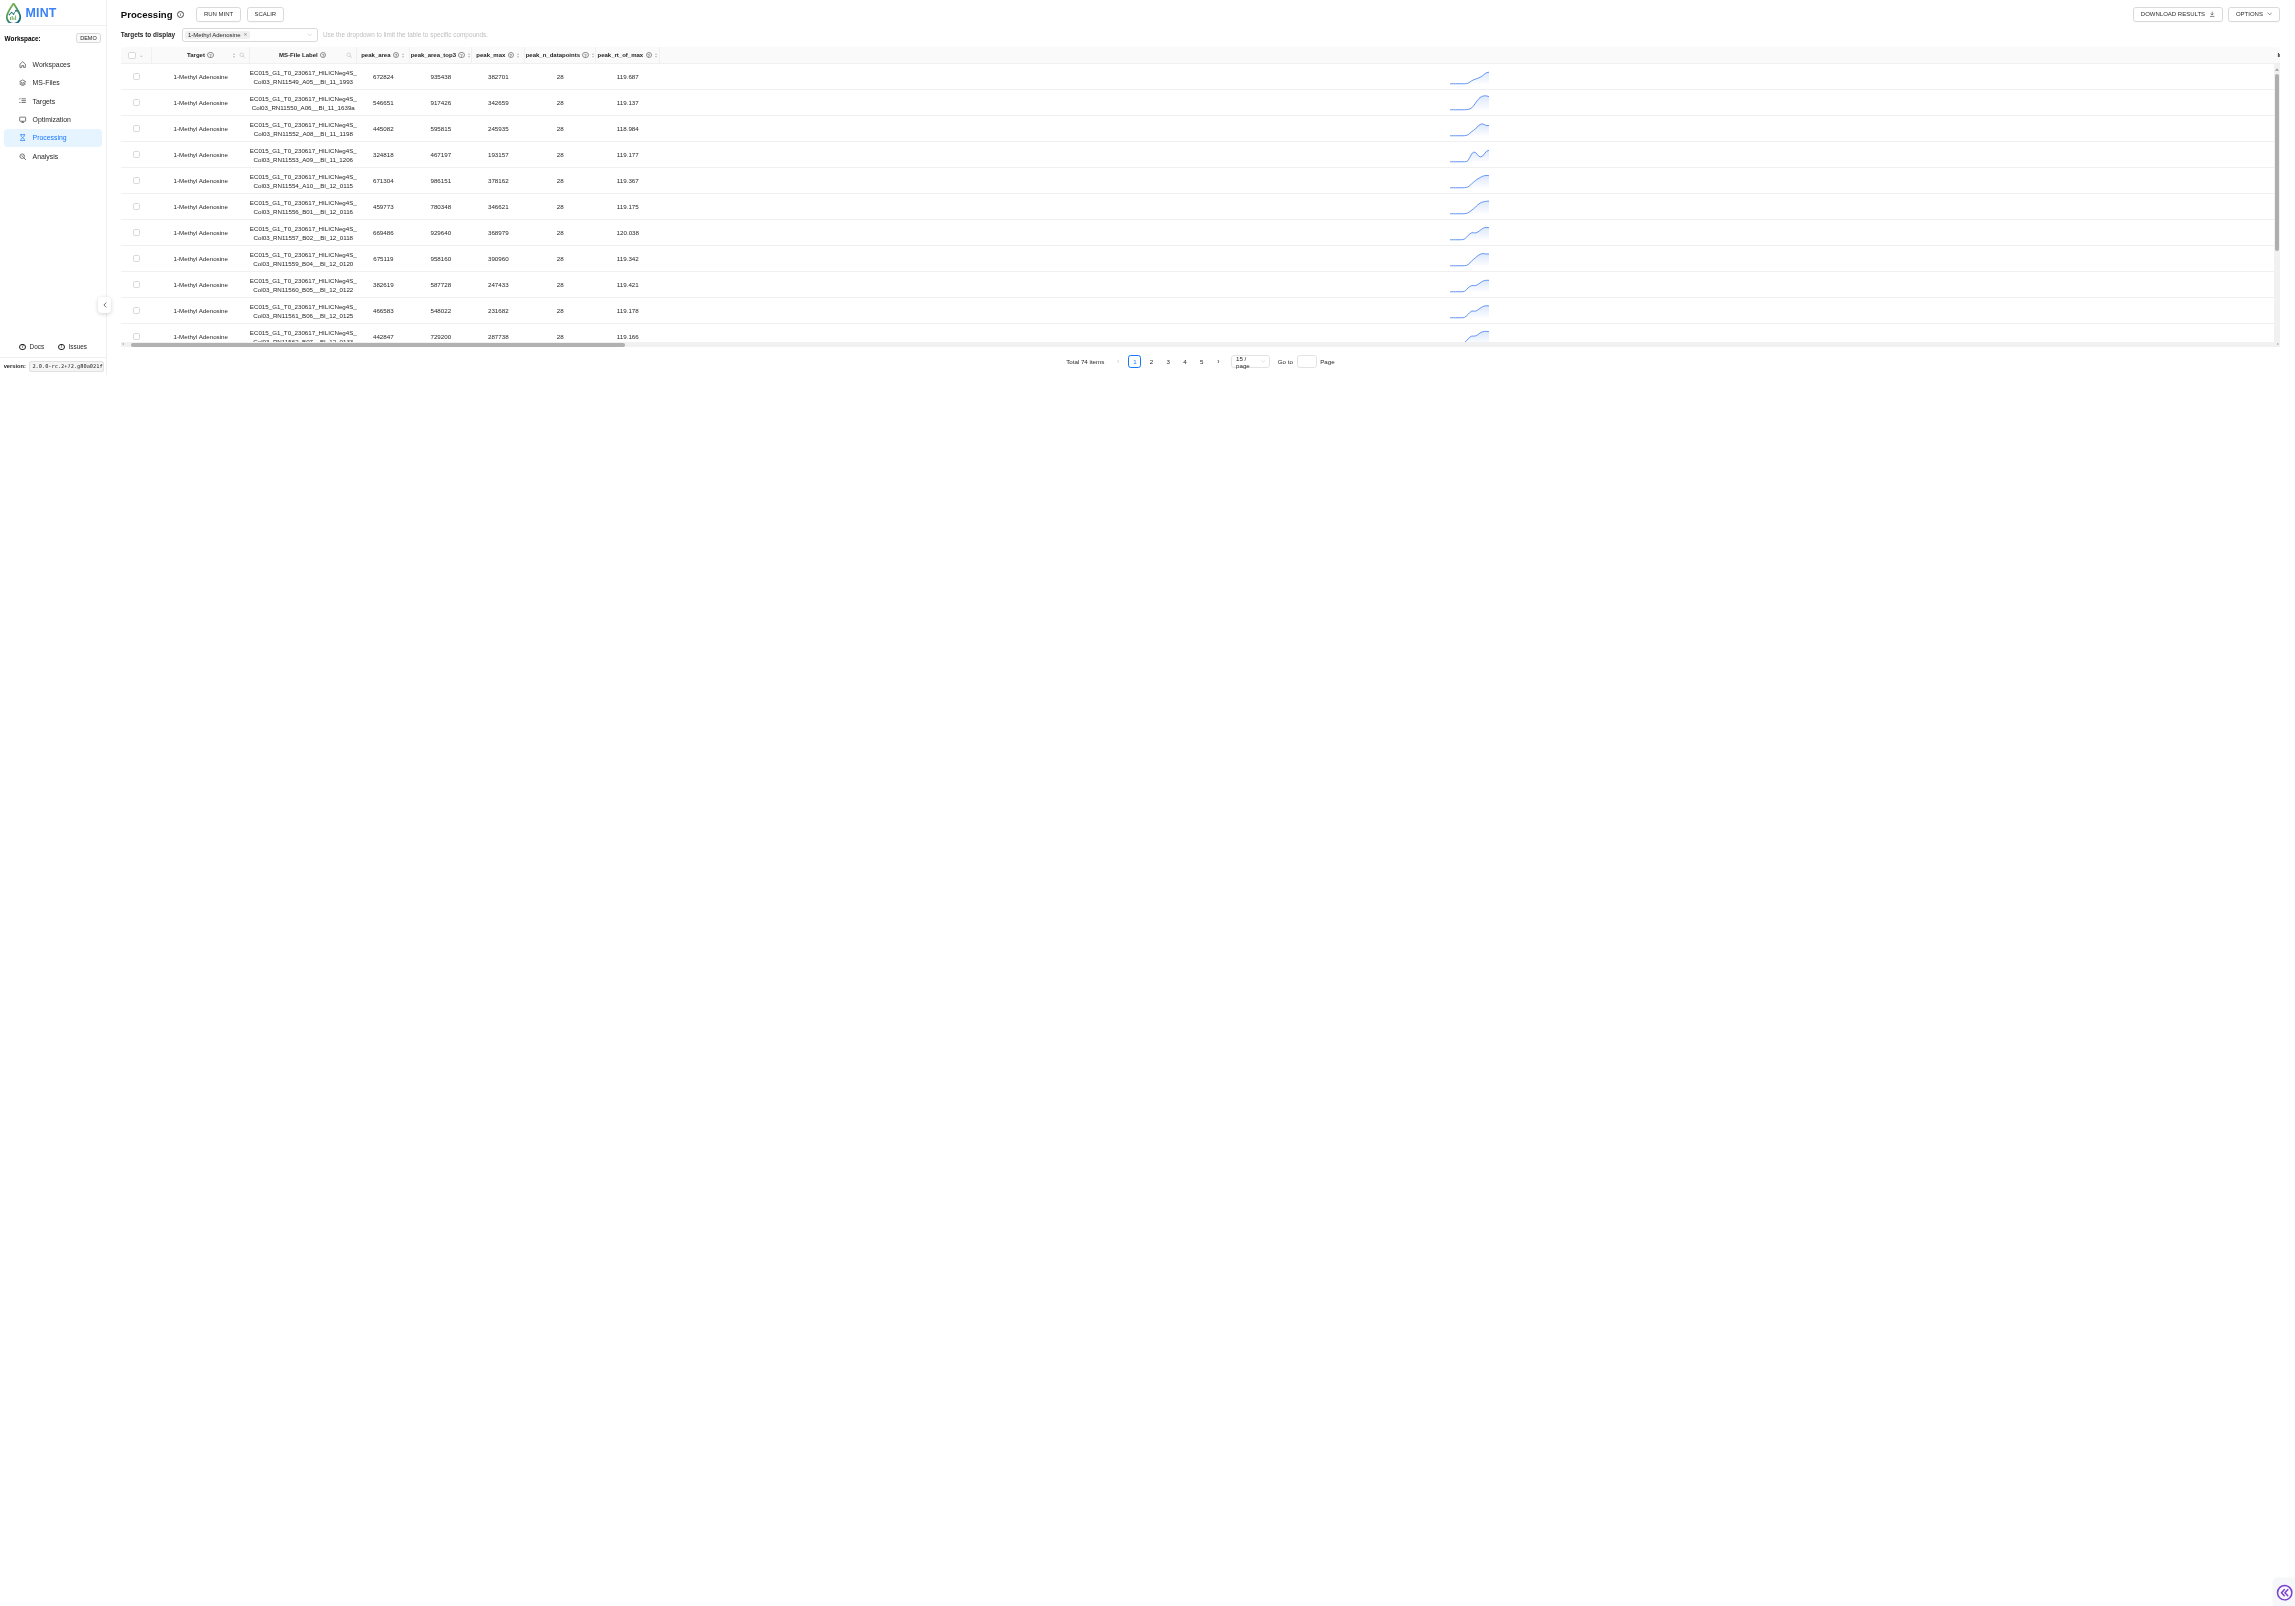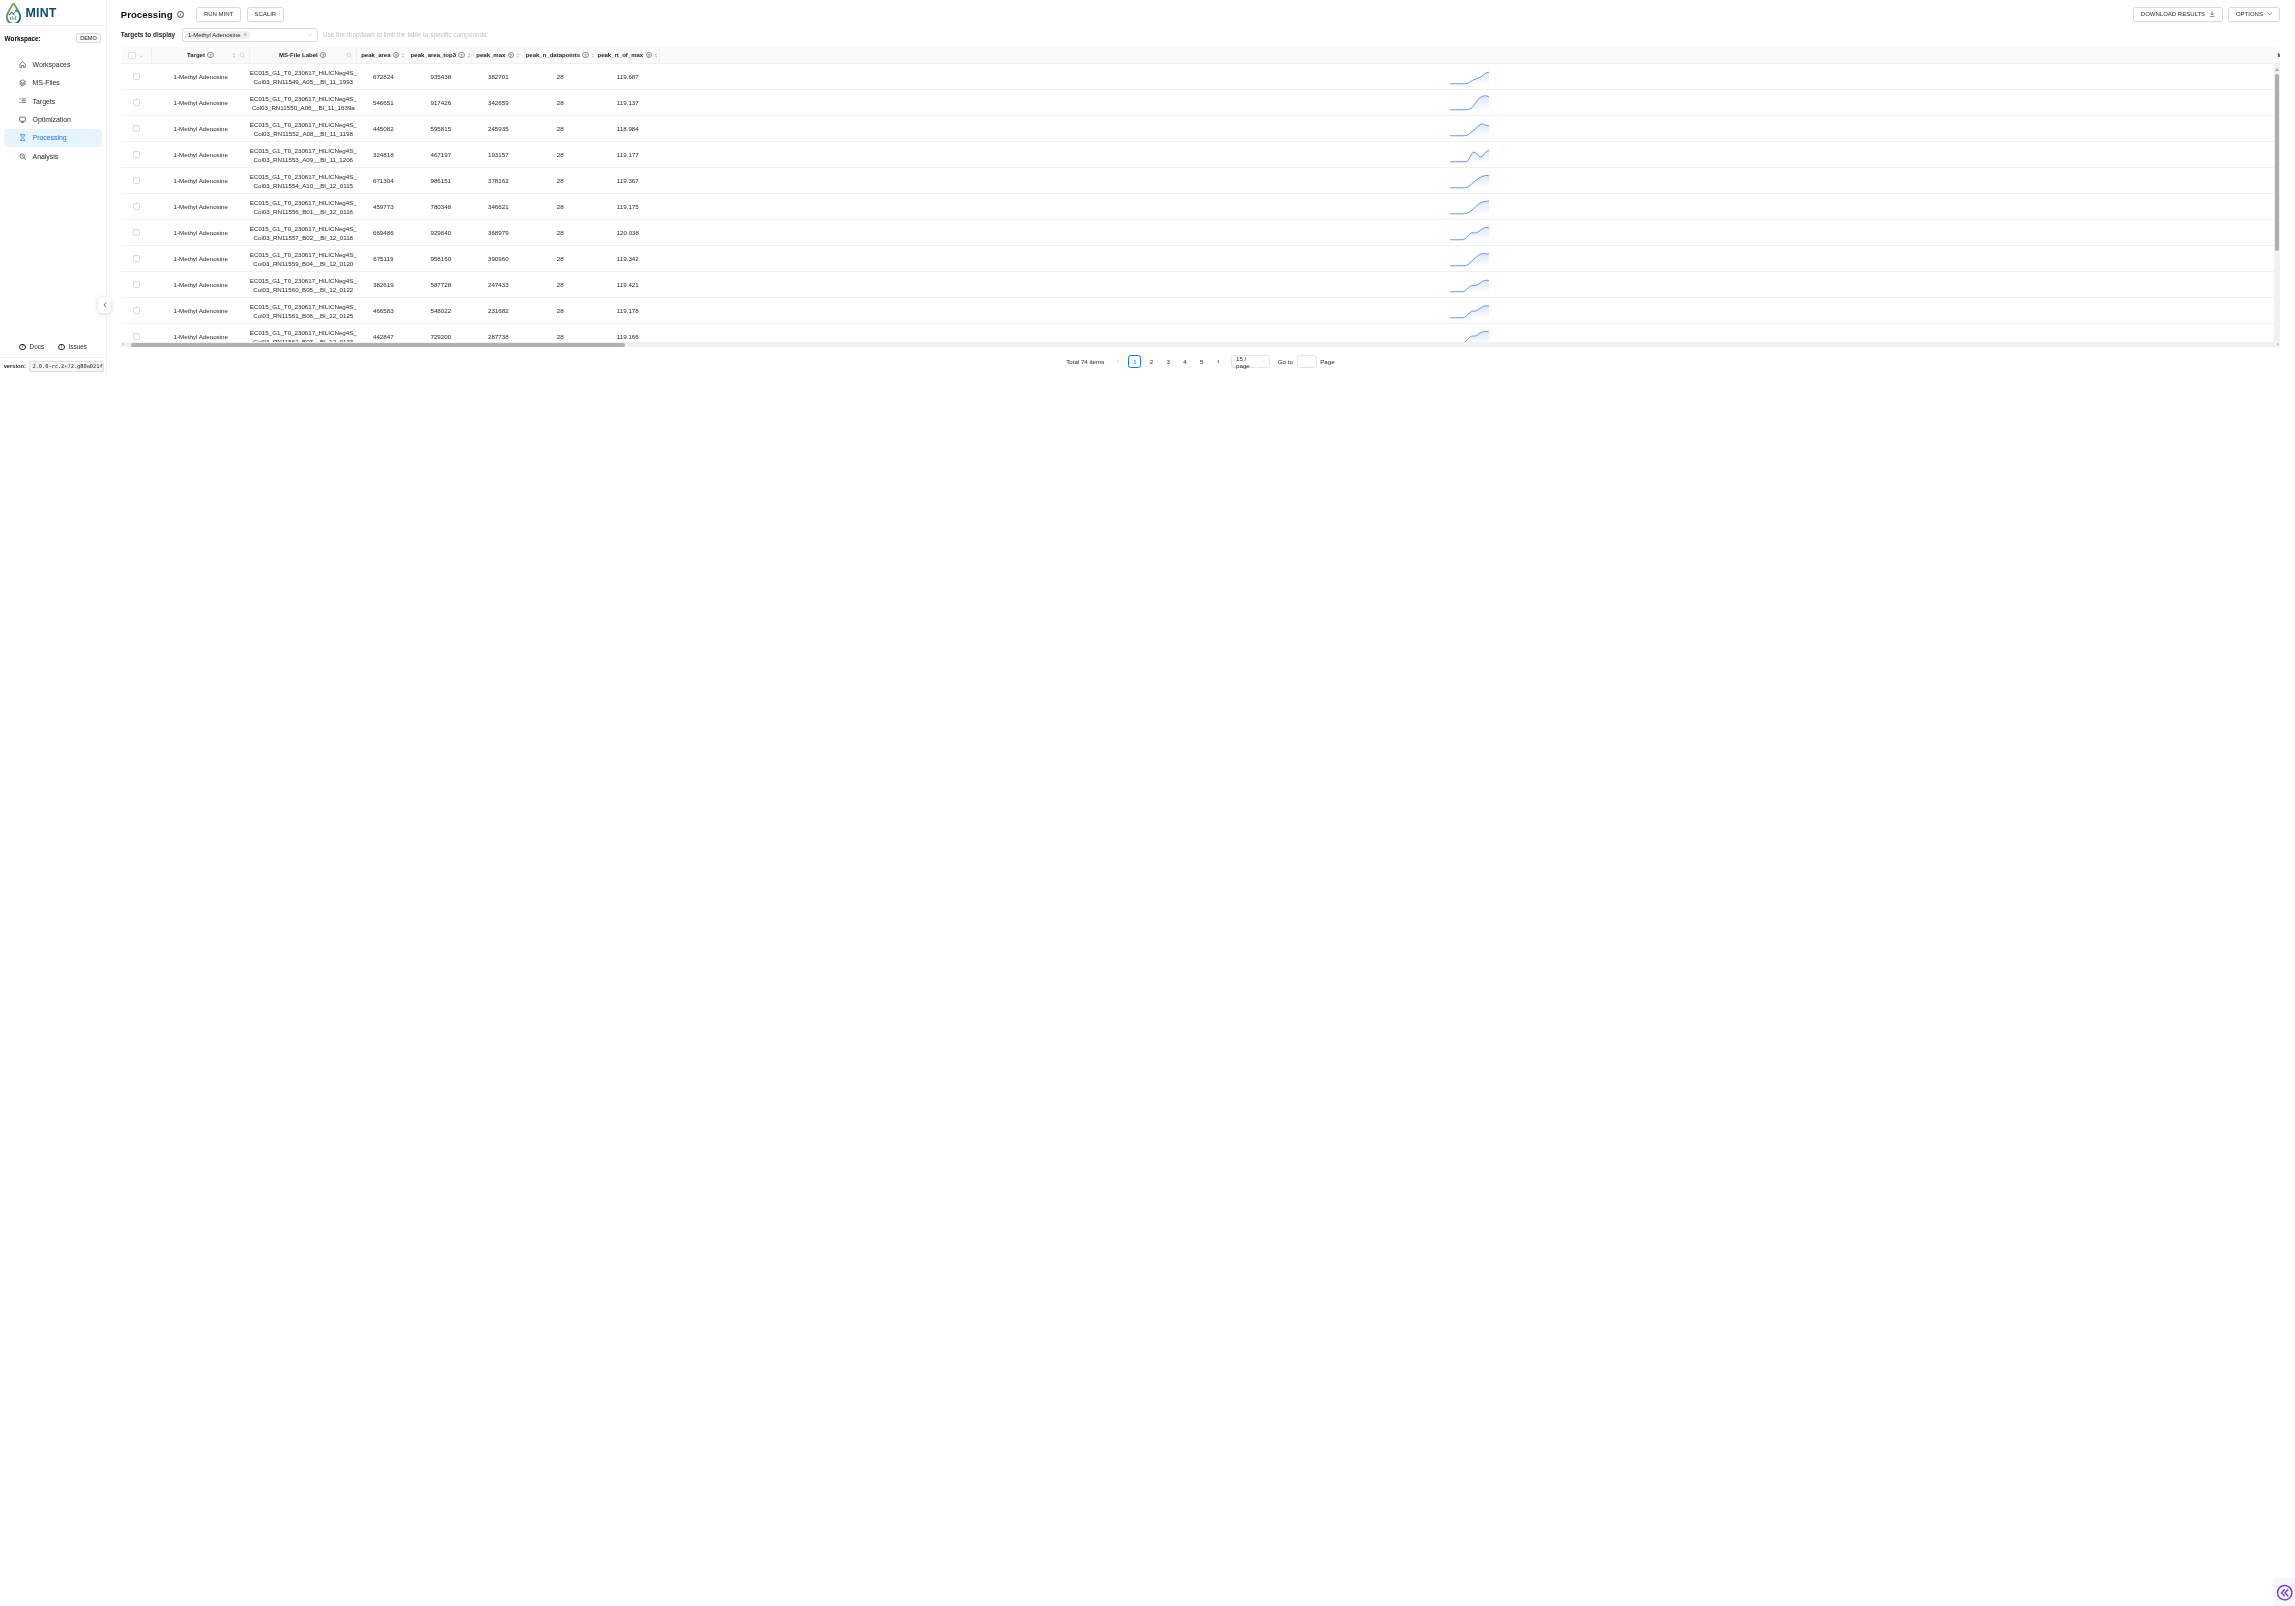--- a/index.html
+++ b/index.html
@@ -3,21 +3,21 @@
 <meta charset="utf-8">
 <style>
   * { margin:0; padding:0; box-sizing:border-box; }
   html,body { width:720px; height:375px; overflow:hidden; background:#fff;
     font-family:"Liberation Sans", sans-serif; color:rgba(0,0,0,.88); }
 
   
   .sidebar { position:absolute; left:0; top:0; width:107px; height:375px;
     background:#fff; border-right:0.5px solid #f0f0f0; display:flex; flex-direction:column; }
   .logo-row { height:26px; border-bottom:0.5px solid #f0f0f0; display:flex; align-items:center; padding:0 6.4px; gap:4.1px; }
-  .logo-text { font-size:12.4px; font-weight:800; color:#0c4a6e; letter-spacing:0.2px; }
+  .logo-text { font-size:12.4px; font-weight:800; color:#3b82f6; letter-spacing:0.2px; }
   .ws-row { display:flex; align-items:center; justify-content:space-between; padding:7.3px 4.6px 0 4.6px; }
   .ws-label { font-size:6.4px; font-weight:700; color:#000; }
   .ws-badge { font-size:5.5px; padding:0.9px 3.7px; border:0.5px solid #d9d9d9; background:#fafafa;
     border-radius:2.3px; color:#222; }
   .nav { margin-top:12px; display:flex; flex-direction:column; }
   .nav-item { height:17.4px; margin:0.5px 3.7px; display:flex; align-items:center; gap:6px;
     padding:0 0 0 15.6px; font-size:6.9px; border-radius:3.7px; cursor:pointer; }
   .nav-item svg { flex:0 0 7.3px; }
   .nav-item.active { background:#e6f4ff; color:#1677ff; }
   .side-foot { margin-top:auto; }

